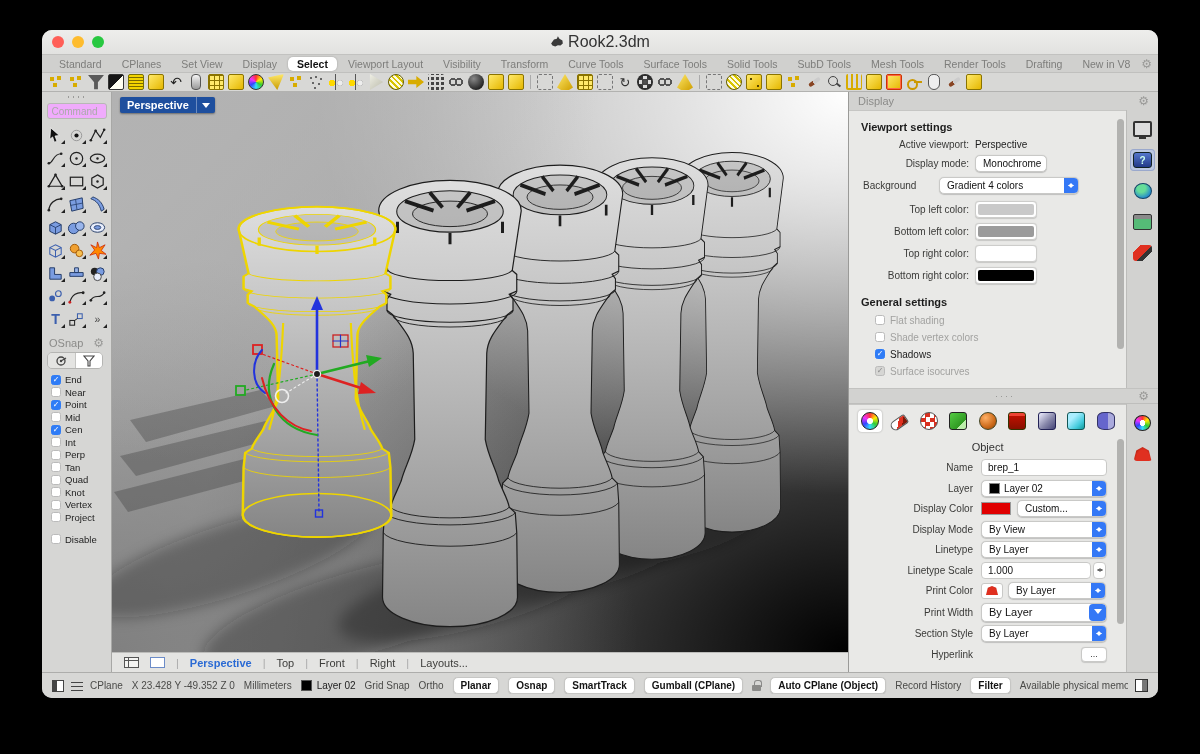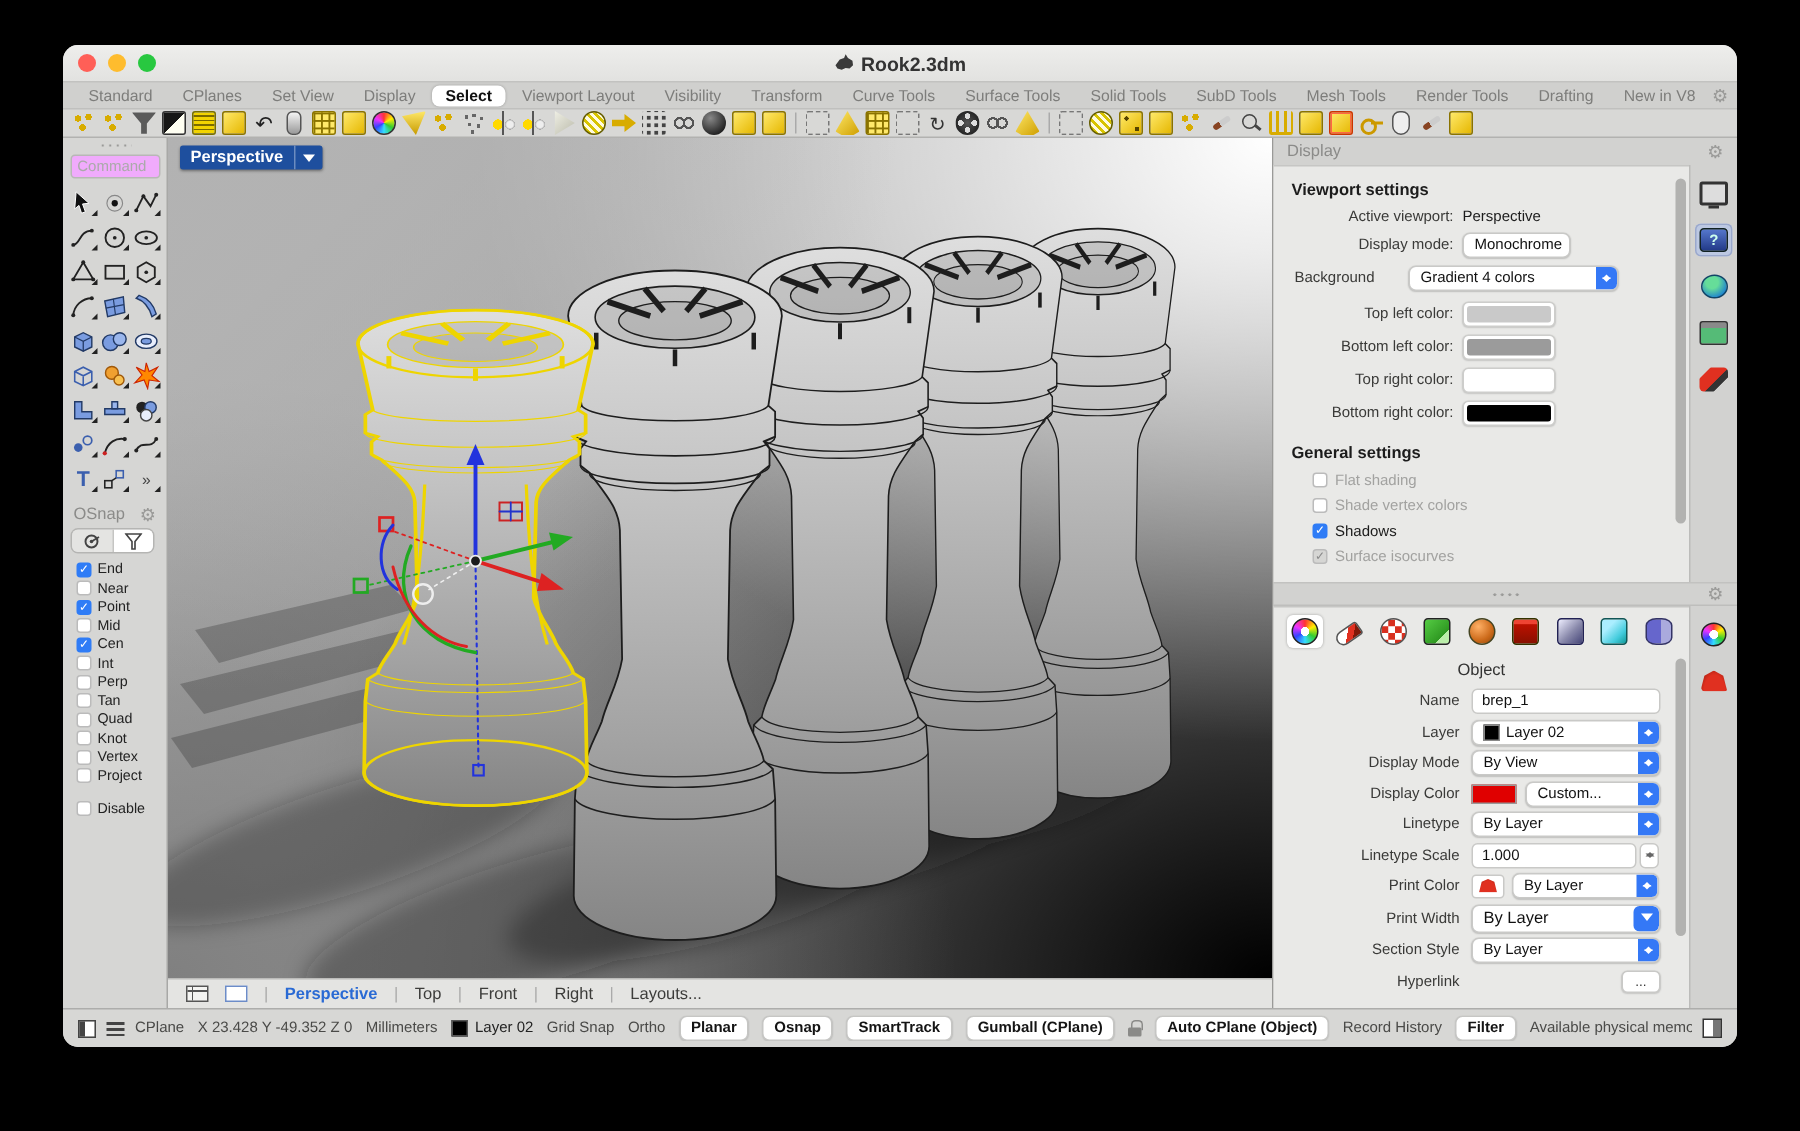--- a/index.html
+++ b/index.html
@@ -7,21 +7,21 @@
   .stage{position:relative;width:1200px;height:754px;background:#000;overflow:hidden;}
   .window{position:absolute;left:42px;top:30px;width:1116px;height:668px;background:#d8d8d6;
     border-radius:10px;overflow:hidden;display:flex;flex-direction:column;}
   
   .titlebar{height:24px;background:linear-gradient(#eeeeec,#e2e2e0);display:flex;align-items:center;position:relative;flex:0 0 auto;}
   .lights{display:flex;gap:8px;margin-left:10px;}
   .light{width:12px;height:12px;border-radius:50%;}
   .l-close{background:#ff5f57;}.l-min{background:#febc2e;}.l-zoom{background:#28c840;}
   .titlewrap{position:absolute;left:0;right:0;display:flex;justify-content:center;align-items:center;gap:5px;pointer-events:none;}
   .appicon{width:13px;height:12px;background:#3a3a3a;clip-path:polygon(8% 62%,30% 30%,52% 22%,60% 2%,72% 22%,95% 38%,98% 62%,80% 80%,60% 78%,40% 88%,18% 80%);}
-  .wtitle{font-size:13px;font-weight:bold;color:#333;}
+  .wtitle{font-size:16px;font-weight:normal;color:#333;}
   
   .tabbar{height:18px;background:#d0d0ce;border-top:1px solid #c2c2c0;display:flex;align-items:center;gap:2px;padding:0 8px 0 4px;flex:0 0 auto;}
   .vdots{width:5px;height:12px;background-image:radial-gradient(circle 1px,#9a9a98 95%,transparent);background-size:5px 4px;margin-right:2px;}
   .tab{font-size:10.5px;color:#7d7d7b;padding:1px 9px;white-space:nowrap;border-radius:5px;}
   .tab.active{background:#fff;color:#111;font-weight:bold;box-shadow:0 0 2px rgba(0,0,0,.25);}
   .gear{color:#9a9a98;font-size:12px;line-height:1;}
   .tabbar .gear{margin-left:auto;}
   
   .toolbar{height:20px;background:#d8d8d6;border-top:1px solid #c0c0be;border-bottom:1px solid #b2b2b0;
     display:flex;align-items:center;gap:4px;padding:0 6px;flex:0 0 auto;overflow:hidden;}
@@ -786,37 +786,37 @@
                         <i class="lyrsw" style="background: rgb(0, 0, 0);"></i>
                         <span>Layer 02</span>
                       </span>
                       <span class="mcap">
                         <i class="tu"></i>
                         <i class="td"></i>
                       </span>
                     </span>
                   </div>
                   <div class="orow">
-                    <span class="olabel">Display Mode</span>
-                    <span class="msel" style="width: 126px;">
-                      <span class="mtext">
-                        <span>By View</span>
-                      </span>
-                      <span class="mcap">
-                        <i class="tu"></i>
-                        <i class="td"></i>
-                      </span>
-                    </span>
-                  </div>
-                  <div class="orow">
                     <span class="olabel">Display Color</span>
                     <span class="oswatch" style="background: rgb(224, 0, 0);"></span>
                     <span class="msel" style="width: 90px;">
                       <span class="mtext">
                         <span>Custom...</span>
+                      </span>
+                      <span class="mcap">
+                        <i class="tu"></i>
+                        <i class="td"></i>
+                      </span>
+                    </span>
+                  </div>
+                  <div class="orow">
+                    <span class="olabel">Display Mode</span>
+                    <span class="msel" style="width: 126px;">
+                      <span class="mtext">
+                        <span>By View</span>
                       </span>
                       <span class="mcap">
                         <i class="tu"></i>
                         <i class="td"></i>
                       </span>
                     </span>
                   </div>
                   <div class="orow">
                     <span class="olabel">Linetype</span>
                     <span class="msel" style="width: 126px;">

